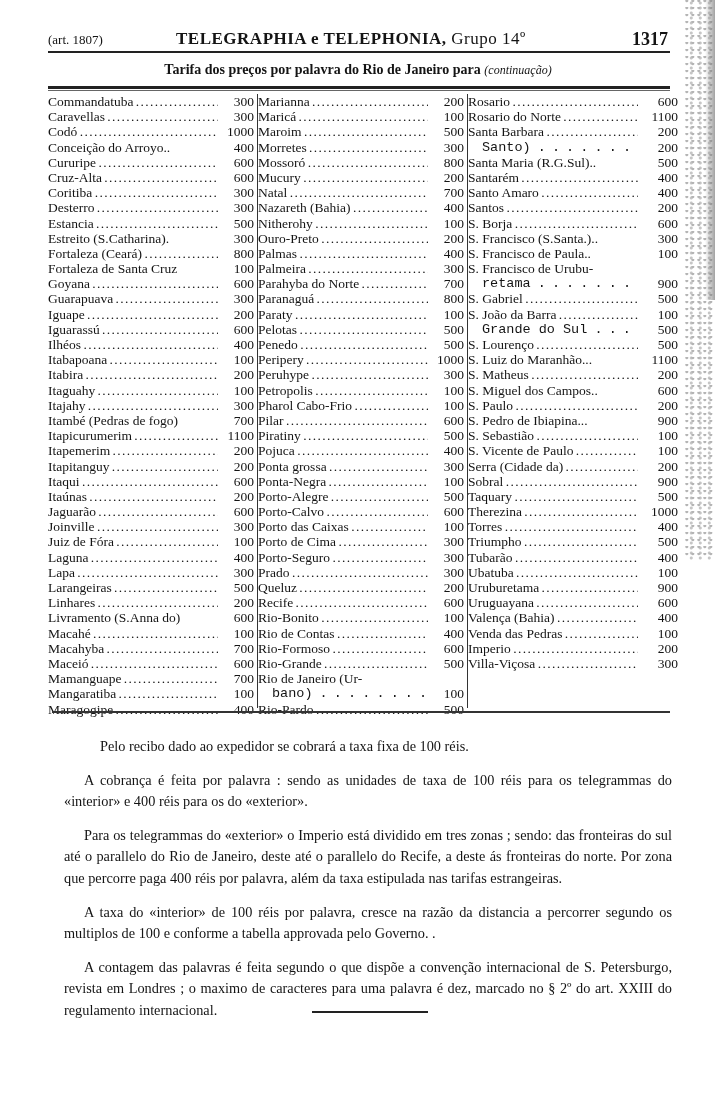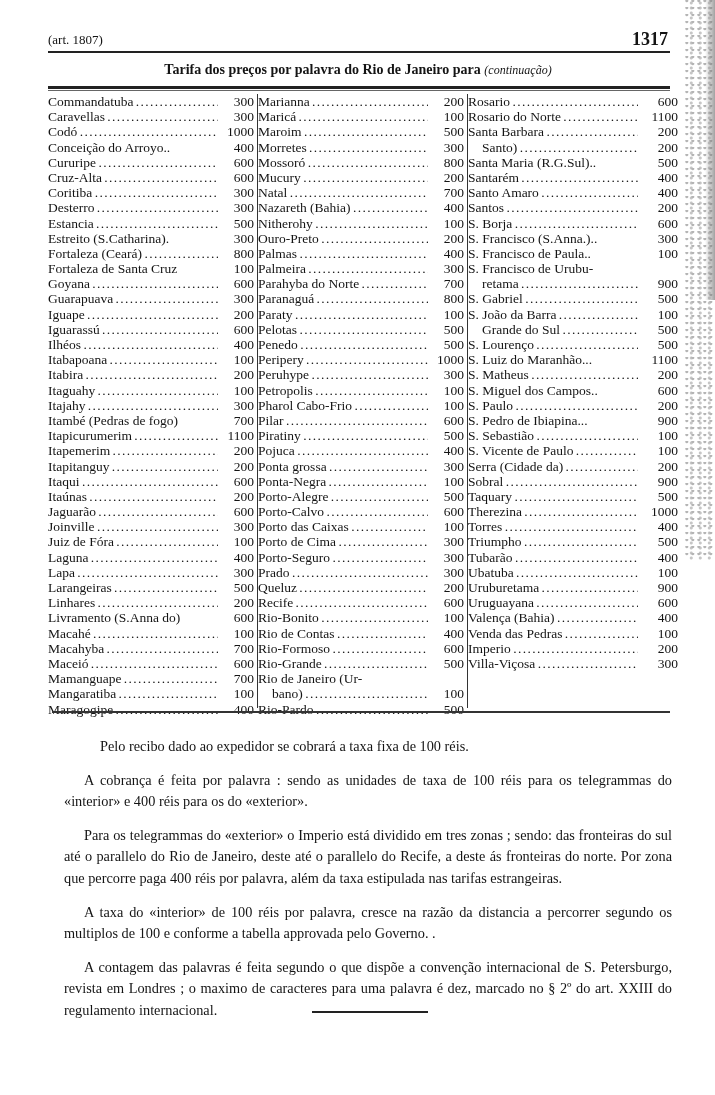--- a/index.html
+++ b/index.html
@@ -30,34 +30,38 @@
   .col1 { left:48px; width:208px; }
   .col2 { left:258px; width:208px; }
   .col3 { left:468px; width:212px; }
   .vline { position:absolute; top:94px; width:1px; background:#333; height:614px; }
   .row { display:flex; height:15.2px; line-height:15.2px; font-size:13.5px; white-space:nowrap; }
   .row .name { flex:1; overflow:hidden; }
   .row .name::after { content:" . . . . . . . . . . . . . . . . . . . . . . . . . . . . . . . . . . . . ."; letter-spacing:-1px; }
   .row.nodots .name::after { content:""; }
   .row .val { width:36px; text-align:right; padding-right:2px; }
   .col3 .row .val { width:40px; }
-  .row .name.indent { padding-left:14px; }
+  .row .name.indent { padding-left:14px;font-family:Liberation Mono, monospace; }
   .text { position:absolute; left:52px; top:724px; width:632px; font-size:14.3px; line-height:21.6px; text-align:justify; }
   .text p { margin:12px; text-indent:20px; }
   .text p.first { text-indent:36px; }
   .rule-end { position:absolute; left:312px; top:1011px; width:116px; height:2px; background:#222; }
 </style>
 </head>
 <body>
 
 <div class="edge2"></div>
 <div class="edge"></div>
 
 <div class="header">
   <span class="ref">(art. 1807)</span>
+  <span class="title">
+    <span>TELEGRAPHIA e TELEPHONIA,</span>
+    <span class="grp">Grupo 14º</span>
+  </span>
   <span class="page">1317</span>
 </div>
 <div class="rule-h"></div>
 
 <div class="subtitle">
   <span>Tarifa dos preços por palavra do Rio de Janeiro para</span>
   <span class="cont">(continuação)</span>
 </div>
 <div class="rule-t1"></div>
 <div class="rule-t2"></div>
@@ -428,21 +432,21 @@
     </div>
     <div class="row">
       <span class="name">Santos</span>
       <span class="val">200</span>
     </div>
     <div class="row">
       <span class="name">S. Borja</span>
       <span class="val">600</span>
     </div>
     <div class="row nodots">
-      <span class="name">S. Francisco (S.Anna.)..</span>
+      <span class="name">S. Francisco (S.Santa.)..</span>
       <span class="val">300</span>
     </div>
     <div class="row nodots">
       <span class="name">S. Francisco de Paula..</span>
       <span class="val">100</span>
     </div>
     <div class="row nodots">
       <span class="name">S. Francisco de Urubu-</span>
       <span class="val"></span>
     </div>

